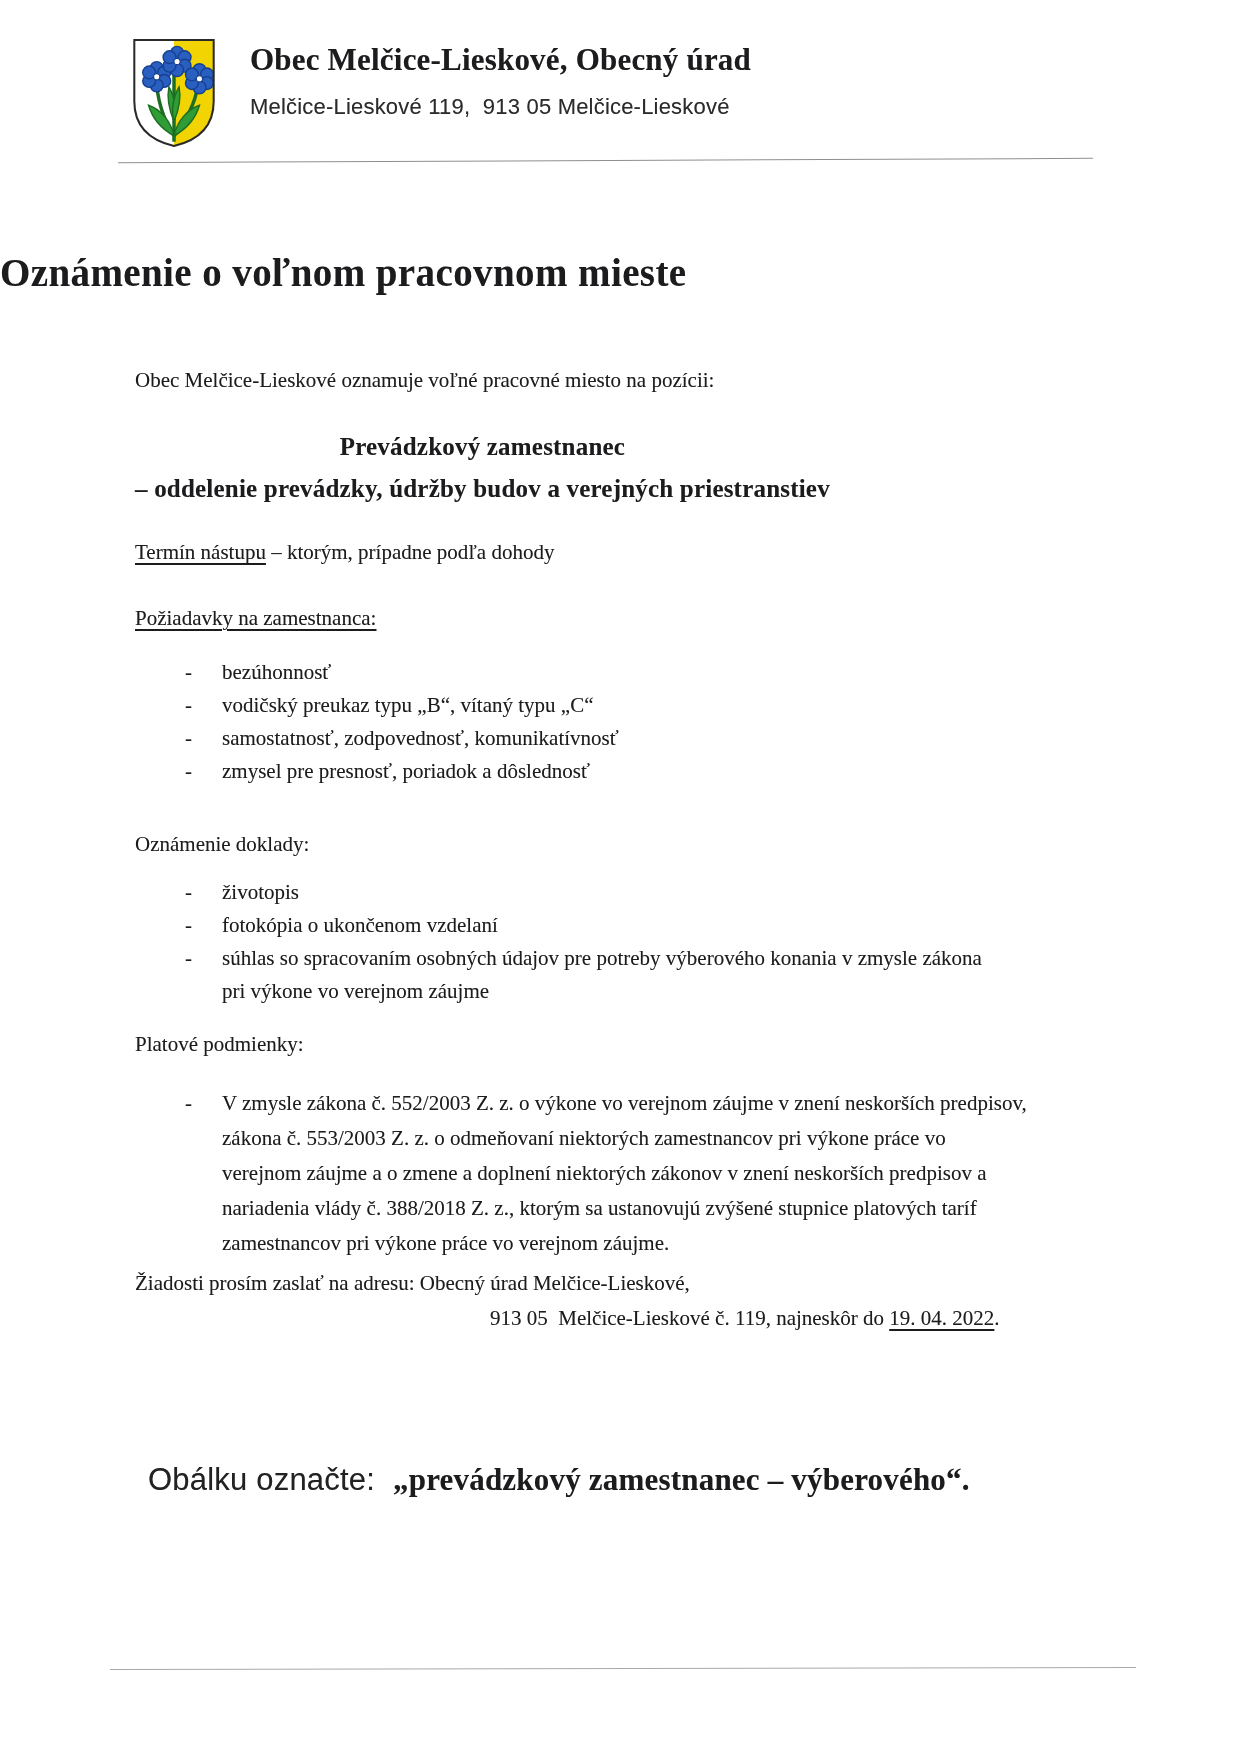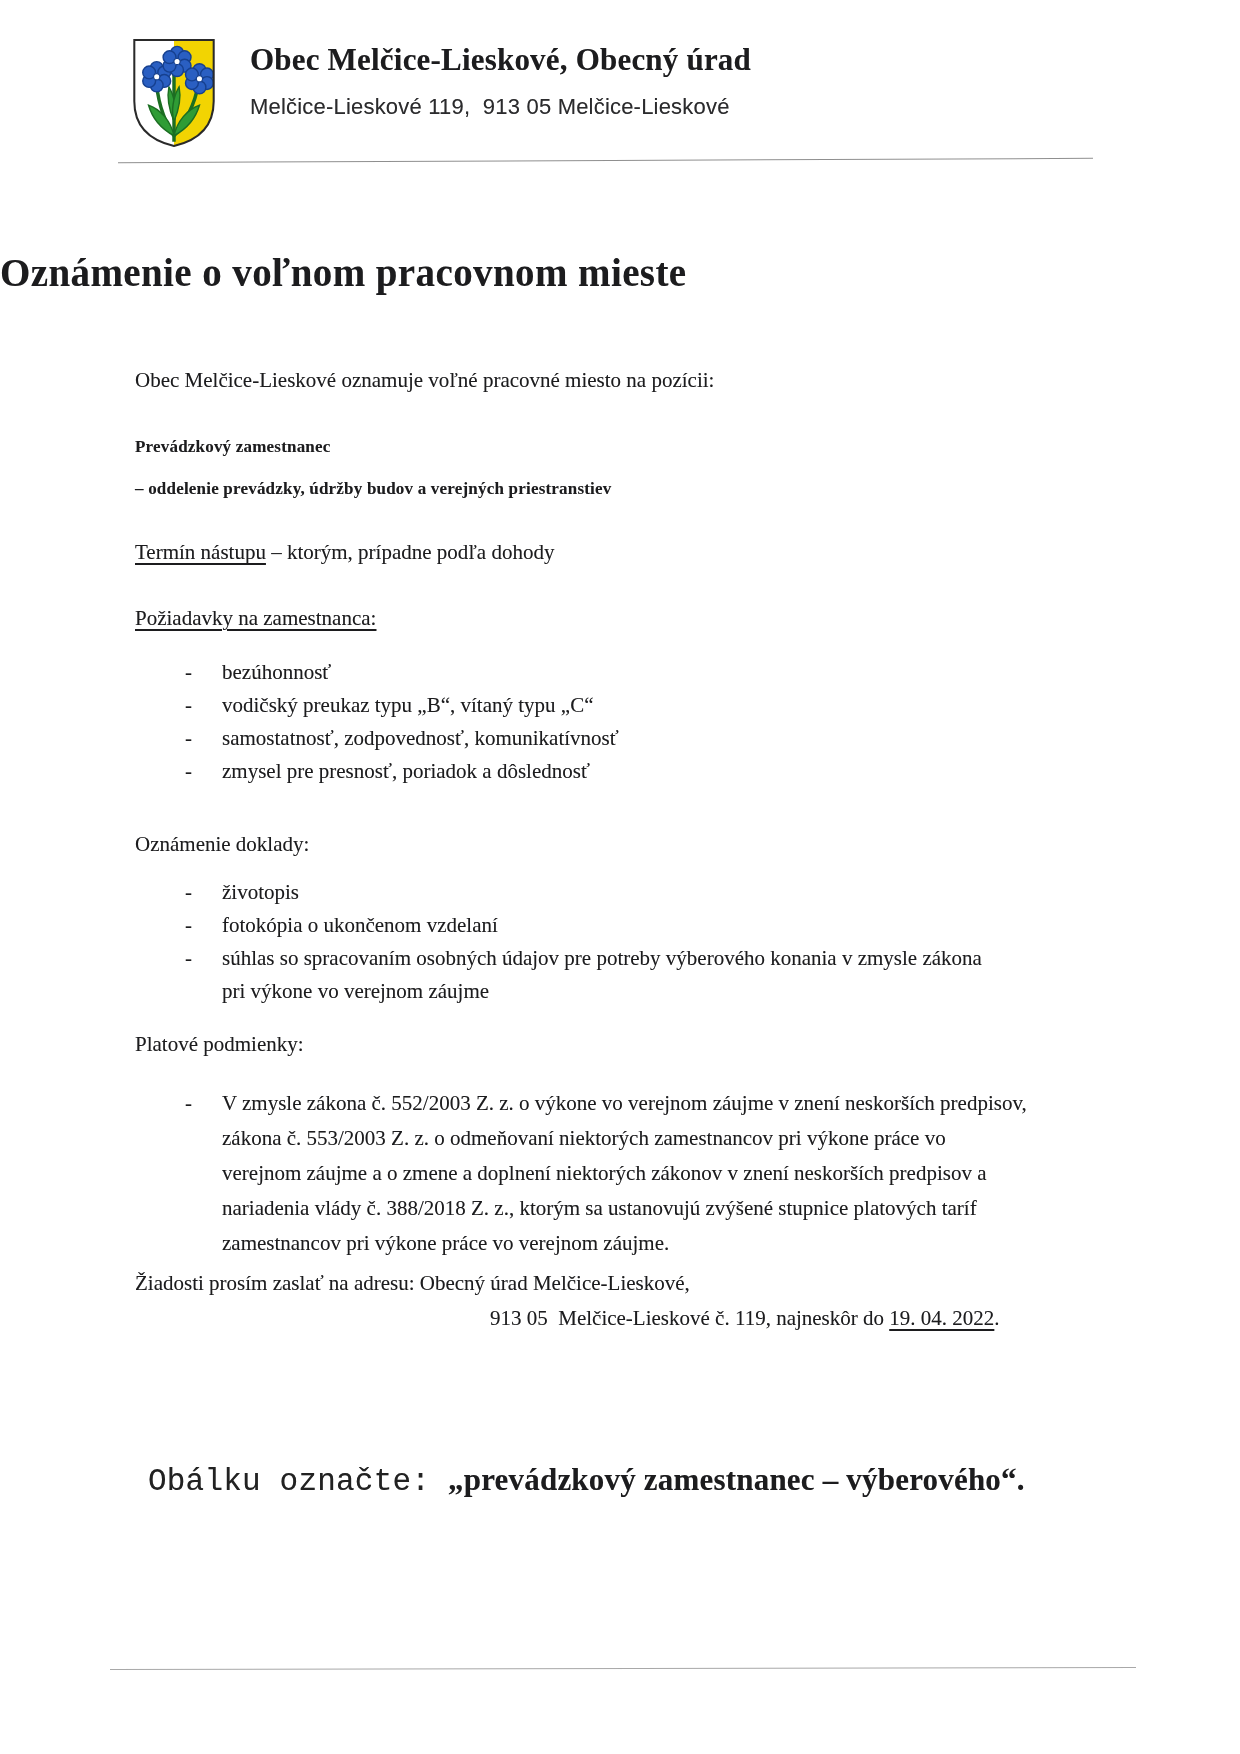--- a/index.html
+++ b/index.html
@@ -39,21 +39,21 @@
   .doc-title{
     top:250px;left:0;right:150px;text-align:left;
     font-size:39px;font-weight:bold;letter-spacing:.4px;
   }
 
   .body-text{font-size:21px;line-height:1.35;}
   .intro{top:366px;left:135px;}
 
   .position-heading{
     top:426px;left:135px;
-    font-size:17px;font-weight:bold;line-height:42px;letter-spacing:.2px;
+    font-size:25px;font-weight:bold;line-height:42px;letter-spacing:.2px;text-align:center;
   }
 
   .u{text-decoration:underline;text-underline-offset:4px;text-decoration-thickness:1.5px;}
 
   .start-line{top:538px;left:135px;}
   .req-heading{top:604px;left:135px;}
   .doc-heading{top:830px;left:135px;}
   .salary-heading{top:1030px;left:135px;}
 
   .dash-list{display:flex;flex-direction:column;}
@@ -66,21 +66,21 @@
   .li .li-text{max-width:770px;}
   .salary-list .li-text{max-width:805px;text-align:left;}
 
   .application{top:1266px;left:135px;font-size:21px;line-height:35px;}
   .application .line2{margin-left:355px;white-space:pre-wrap;}
 
   .envelope{
     top:1462px;left:148px;font-size:31px;letter-spacing:.2px;
   }
   .envelope .env-label{
-    font-family:Liberation Mono, monospace;
+    font-family:Liberation Sans, sans-serif;
     color:#222;
   }
   .envelope .env-marking{
     font-weight:bold;margin-left:18px;
     font-family:"Liberation Serif","DejaVu Serif",serif;
   }
 
   .footer-line{top:1668px;left:110px;width:1026px;border-top:1.3px solid #a8a8a8;transform:rotate(-.1deg);}
   .footer{
     top:1676px;left:113px;width:1022px;

